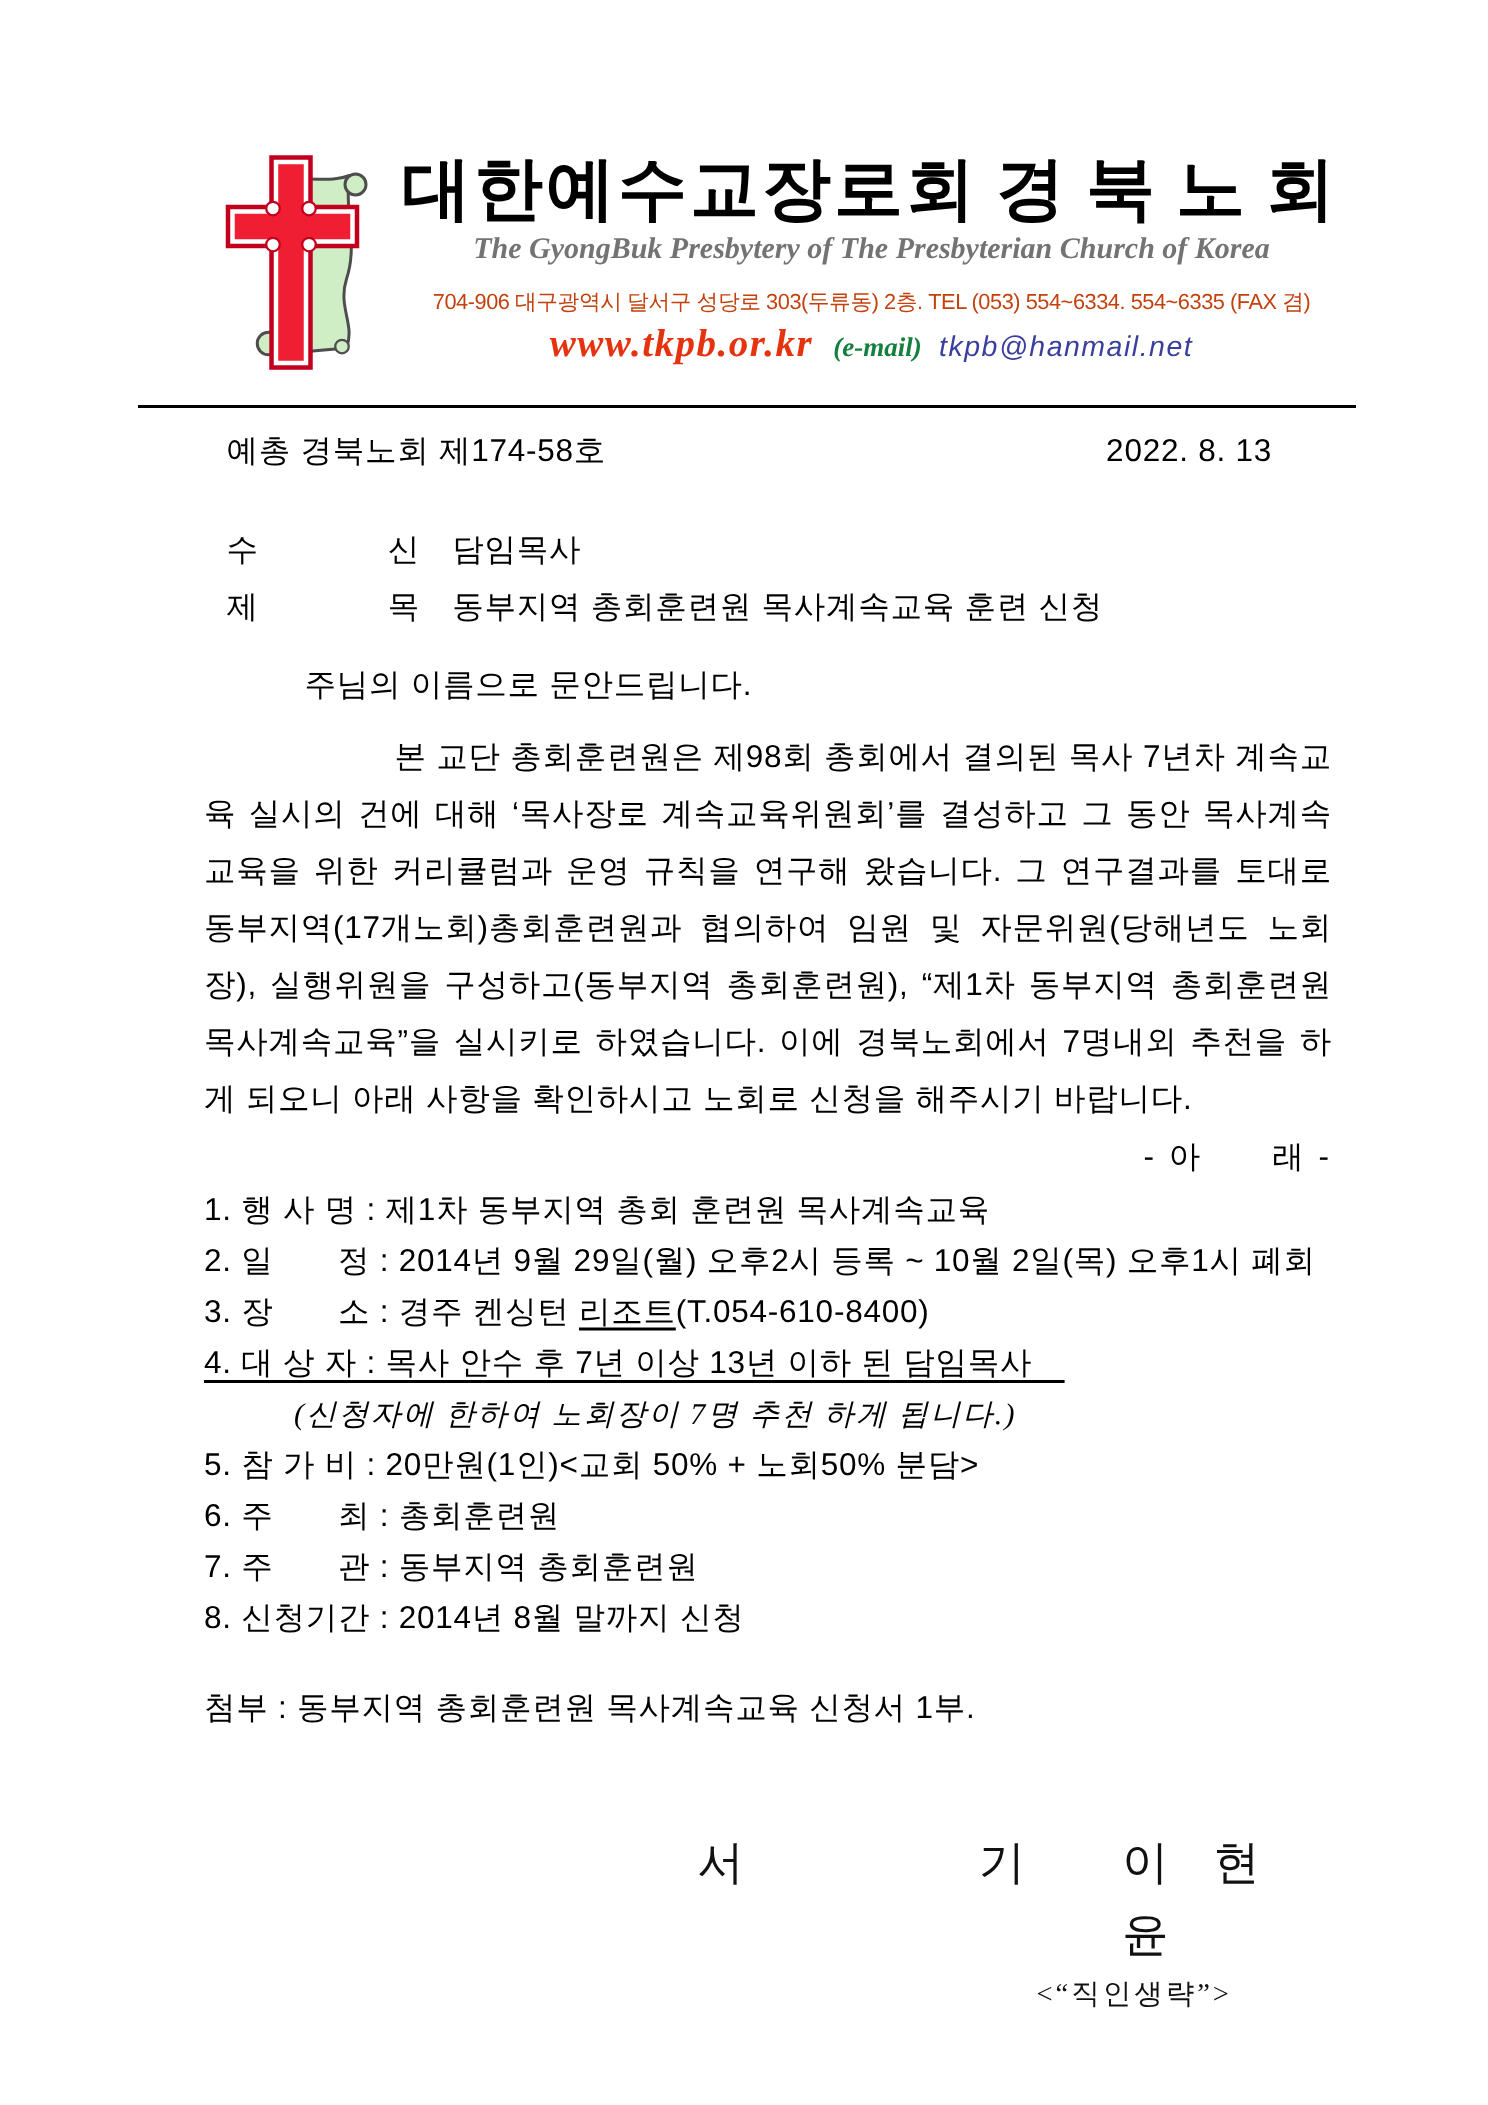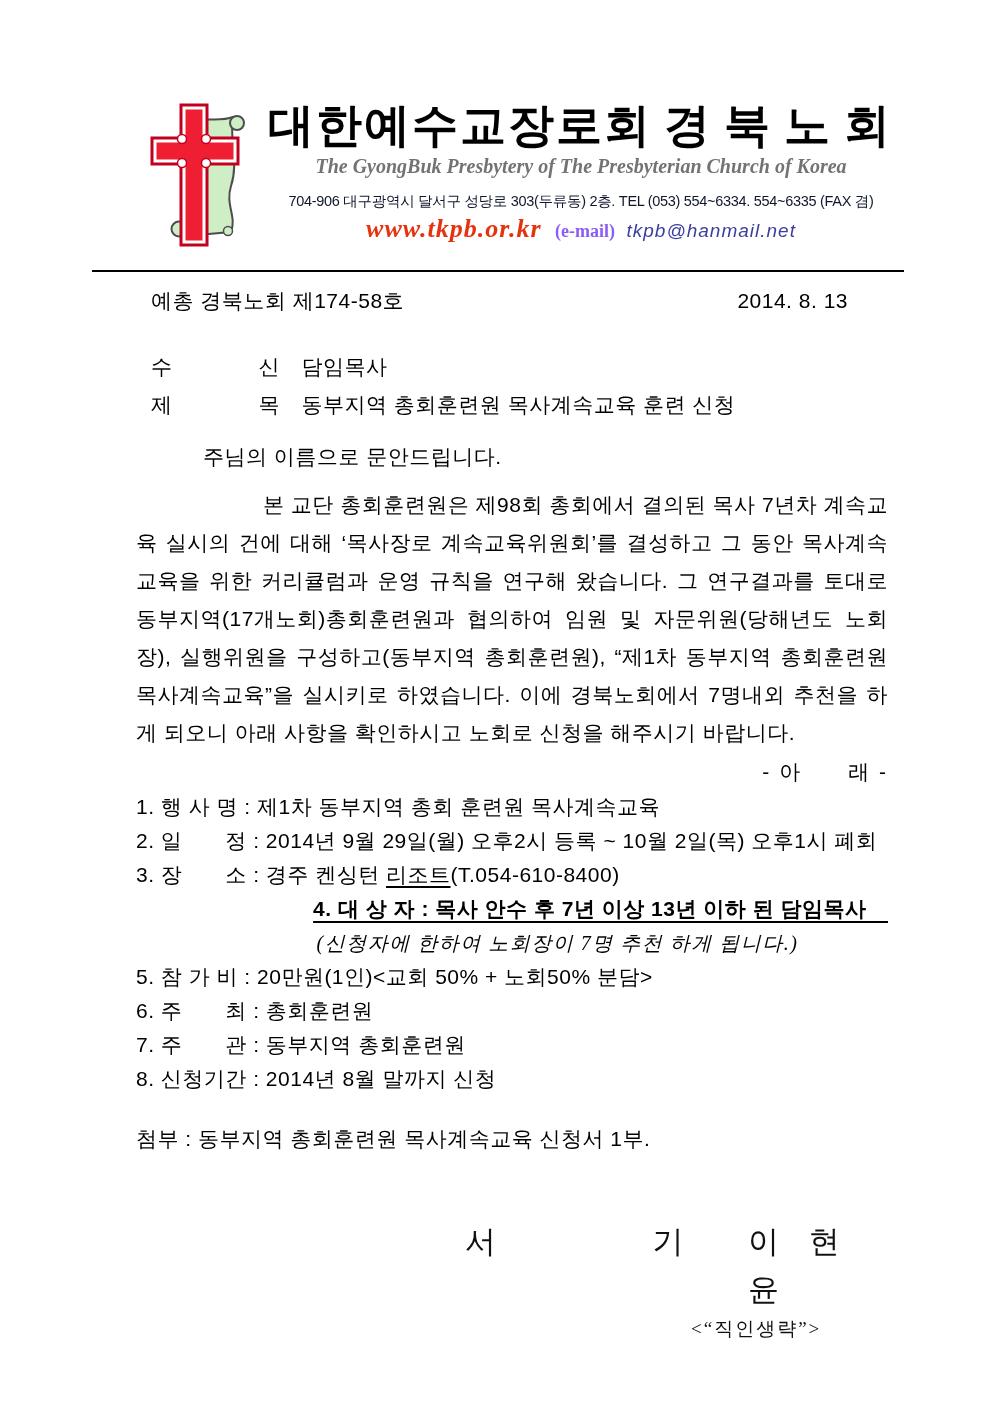--- a/index.html
+++ b/index.html
@@ -30,39 +30,40 @@
     font-style: italic;
     font-weight: bold;
     font-size: 20px;
     color: #737373;
     margin-top: 1px;
     white-space: nowrap;
   }
   .address {
     font-size: 14.5px;
     letter-spacing: -0.3px;
-    color: #0f172a;
+    color: #c2410c;
     margin-top: 14px;
     white-space: nowrap;
     font-weight: 500;
   }
   .webline { margin-top: 3px; white-space: nowrap; }
   .www {
     font-family: "Liberation Serif", serif;
     font-weight: bold;
     font-style: italic;
     font-size: 26px;
     color: #e6330f;
     letter-spacing: 1px;
   }
   .email-label {
     font-family: "Liberation Serif", serif;
     font-weight: bold;
+    font-style: italic;
     font-size: 18px;
-    color: #8b5cf6;
+    color: #15803d;
     margin-left: 9px;
   }
   .email {
     font-style: italic;
     font-size: 19px;
     color: #3a3f9e;
     margin-left: 7px;
     letter-spacing: 1px;
   }
   .rule {
@@ -89,34 +90,32 @@
   .paragraph {
     margin: 0;
     text-align: justify;
     text-indent: 127px;
     line-height: 38px;
   }
   .below-header { text-align: right; line-height: 36px; margin-top: 2px; white-space: pre-wrap; letter-spacing: 2px; }
   .items { list-style: none; margin: 0; padding: 0; }
   .item { line-height: 34px; white-space: pre-wrap; }
   .item.emph {
-    font-weight: bold;
+    font-weight: normal;
     text-decoration: underline;
     text-underline-offset: 5px;
     text-decoration-thickness: 2px;
-    text-align: right;
   }
   .u { text-decoration: underline; text-underline-offset: 4px; }
   .item.note {
-    margin-left: 91px;
+    margin-left: 60px;
     font-family: "Liberation Serif", serif;
     font-style: italic;
     font-size: 20px;
     letter-spacing: 1.5px;
-    text-align: center;
   }
   .attachment { margin-top: 24px; line-height: 38px; white-space: pre-wrap; }
 
   
   .signature {
     margin-top: 60px;
     margin-left: 329px;
     font-family: "Liberation Serif", serif;
     font-size: 31px;
     color: #111;
@@ -165,21 +164,21 @@
       </div>
     </div>
   </header>
 
   <div class="rule"></div>
 
   <main class="content">
 
     <div class="doc-line">
       <span>예총 경북노회 제174-58호</span>
-      <span>2014. 8. 13</span>
+      <span>2022. 8. 13</span>
     </div>
 
     <div class="line">수　　　　신　담임목사</div>
     <div class="line">제　　　　목　동부지역 총회훈련원 목사계속교육 훈련 신청</div>
 
     <div class="greeting">주님의 이름으로 문안드립니다.</div>
 
     <p class="paragraph">본 교단 총회훈련원은 제98회 총회에서 결의된 목사 7년차 계속교육 실시의 건에 대해 ‘목사장로 계속교육위원회’를 결성하고 그 동안 목사계속교육을 위한 커리큘럼과 운영 규칙을 연구해 왔습니다. 그 연구결과를 토대로 동부지역(17개노회)총회훈련원과 협의하여 임원 및 자문위원(당해년도 노회장), 실행위원을 구성하고(동부지역 총회훈련원), “제1차 동부지역 총회훈련원 목사계속교육”을 실시키로 하였습니다. 이에 경북노회에서 7명내외 추천을 하게 되오니 아래 사항을 확인하시고 노회로 신청을 해주시기 바랍니다.</p>
 
     <div class="below-header">- 아　　래 -</div>

